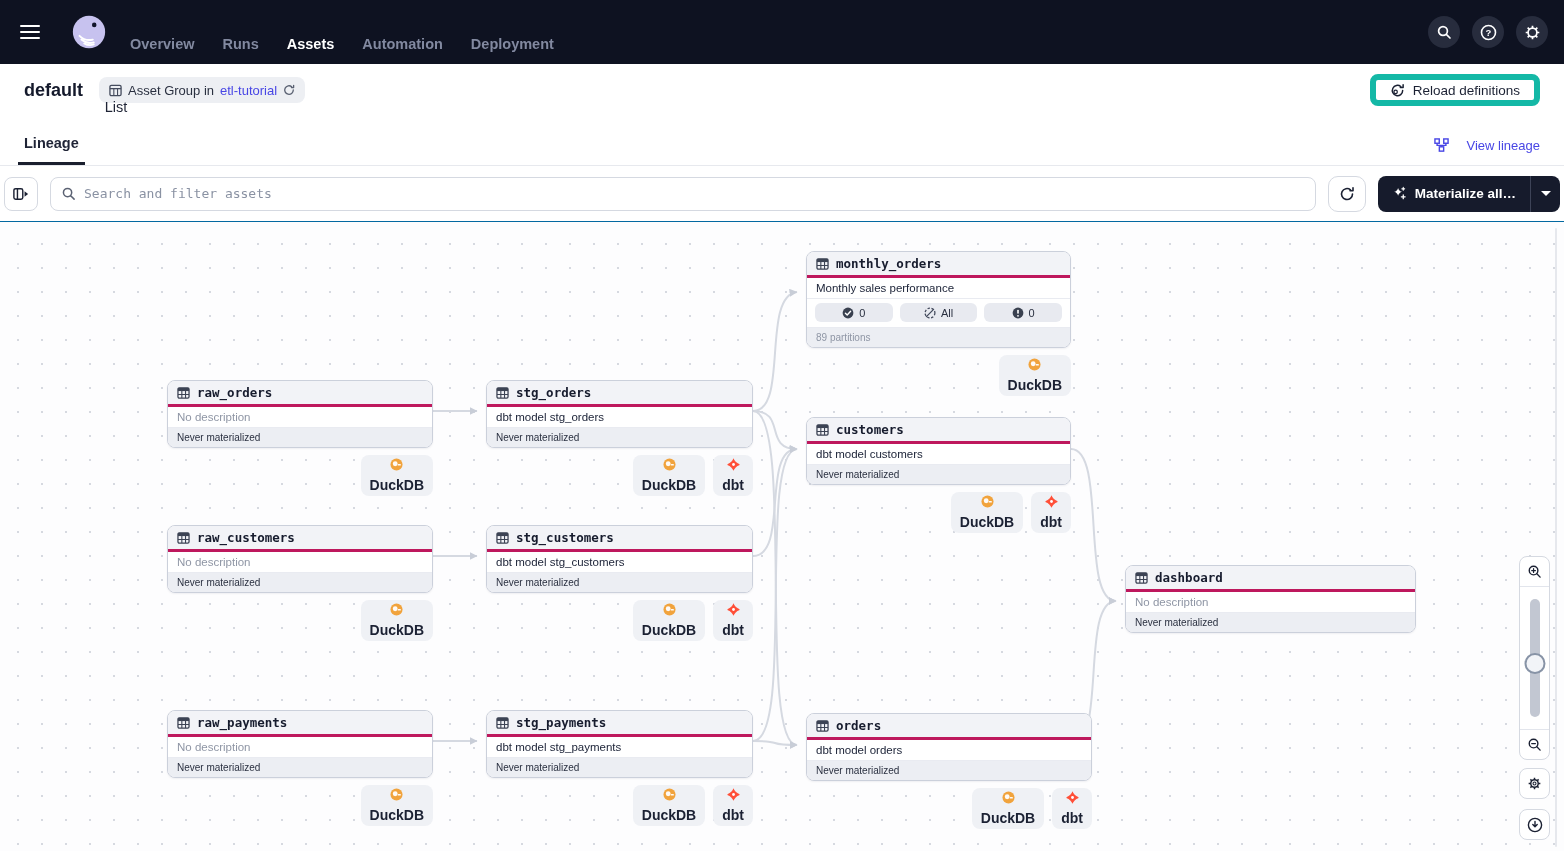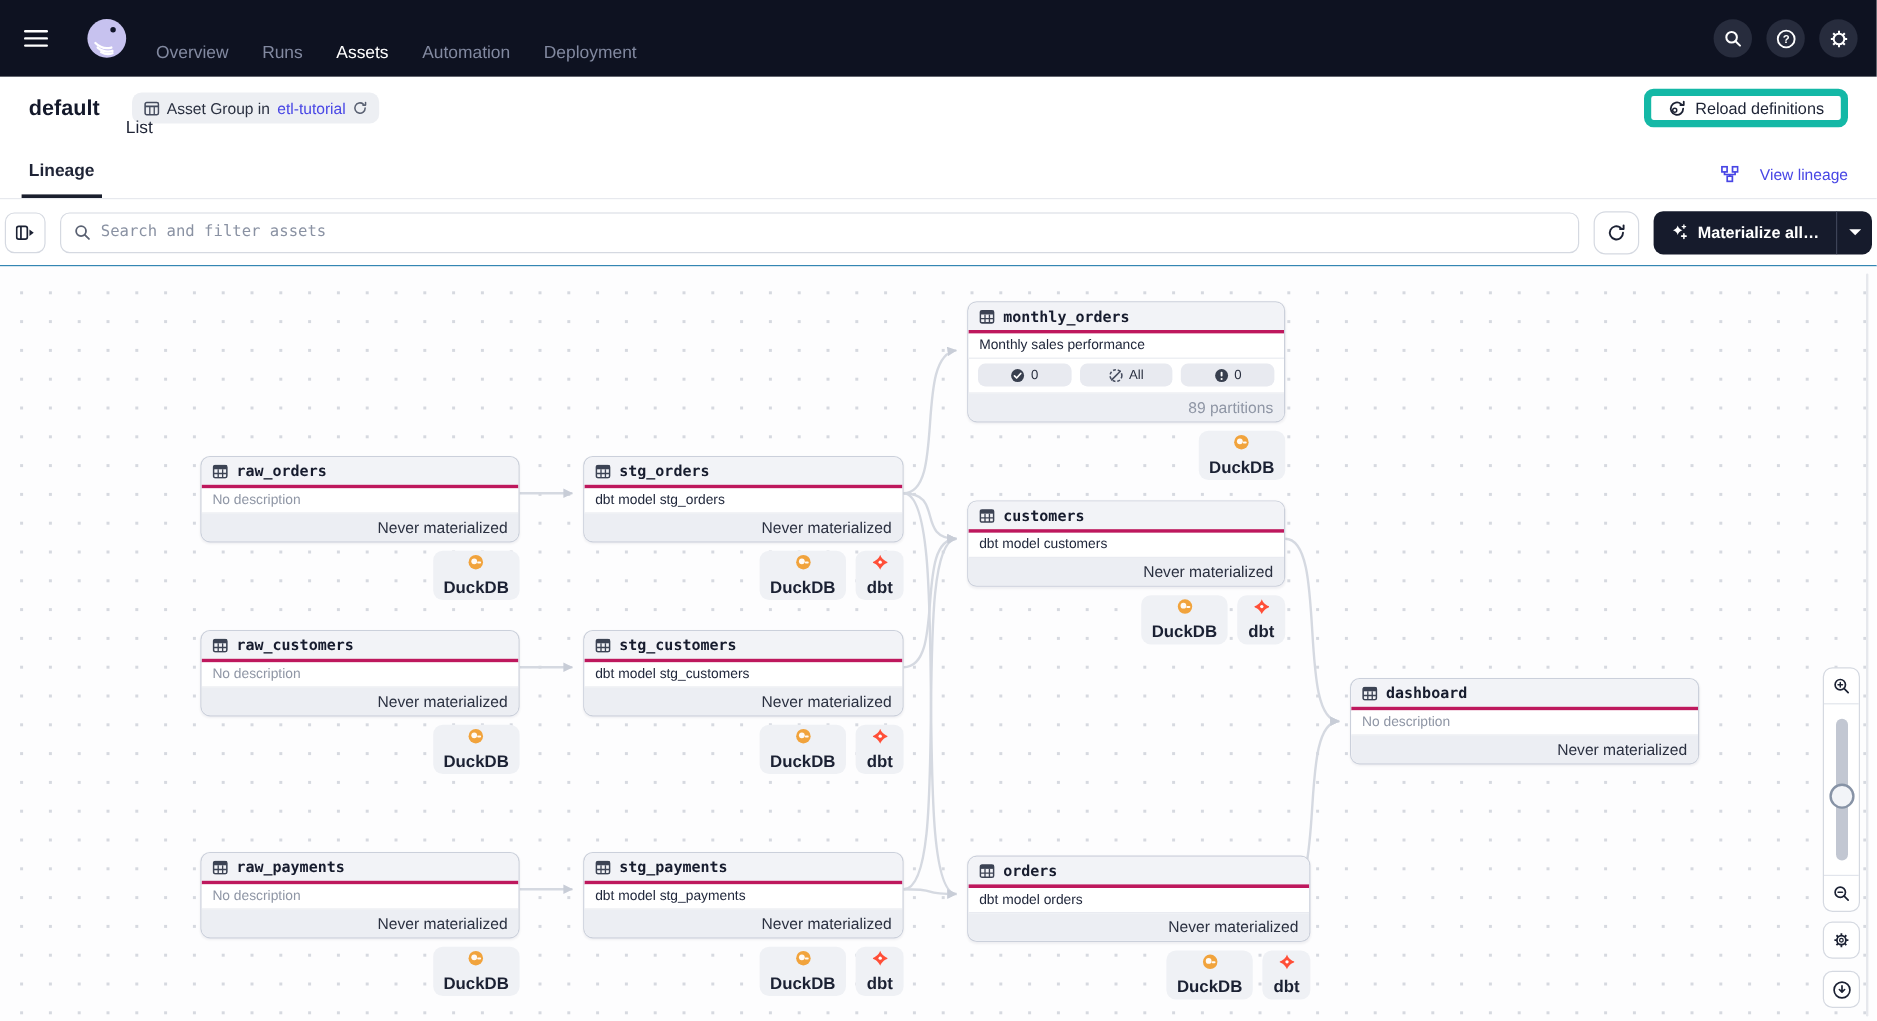--- a/index.html
+++ b/index.html
@@ -5,29 +5,29 @@
   * { box-sizing: border-box; margin: 0; padding: 0; }
   html, body { width: 1564px; height: 851px; overflow: hidden;
     font-family: "Liberation Sans", sans-serif; background: #fff; color: #1B2133; }
 
   
   .topnav { height: 64px; background: #0E1221; display: flex; align-items: center; padding: 0 16px; }
   .hamburger { width: 36px; height: 36px; display: flex; flex-direction: column; justify-content: center; gap: 4px; cursor: pointer; margin-left: 4px; }
   .hamburger span { display: block; width: 20px; height: 2px; background: #fff; border-radius: 1px; }
   .logo { width: 38px; height: 38px; margin: 0 22px 0 14px; }
   .nav-links { display: flex; gap: 28px; align-items: center; }
-  .nav-link { font-size: 14.5px; font-weight: 400; color: #8289A0; cursor: pointer; margin-top: 24px; }
+  .nav-link { font-size: 14.5px; font-weight: 700; color: #8289A0; cursor: pointer; margin-top: 24px; }
   .nav-link.active { color: #FFFFFF; }
   .topnav-right { margin-left: auto; display: flex; gap: 12px; align-items: center; }
   .nav-icon-btn { width: 32px; height: 32px; border-radius: 50%; background: #272C3D; display: flex; align-items: center; justify-content: center; cursor: pointer; }
 
   
   .page-header { height: 52px; display: flex; align-items: center; padding: 0 24px; background: #fff; }
   .page-title { font-size: 18px; font-weight: 700; color: #14192B; }
-  .group-badge { margin-left: 27px; background: #EDEFF3; border-radius: 8px; height: 26px; display: inline-flex; align-items: center; gap: 6px; padding: 0 10px; font-size: 13px; color: #2A3040; }
+  .group-badge { margin-left: 16px; background: #EDEFF3; border-radius: 8px; height: 26px; display: inline-flex; align-items: center; gap: 6px; padding: 0 10px; font-size: 13px; color: #2A3040; }
   .group-badge a { color: #4846E5; text-decoration: none; cursor: pointer; }
   .header-right { margin-left: auto; }
   .btn-outline { display: inline-flex; align-items: center; gap: 8px; height: 32px; padding: 0 14px; border: 6px solid #14b8a6; border-radius: 8px; background: #fff; font-size: 13.5px; font-weight: 500; color: #1B2133; cursor: pointer; }
 
   
   .tabs-row { height: 50px; display: flex; align-items: flex-end; padding: 0 24px; border-bottom: 1px solid #E7E9EE; position: relative; }
   .tabs { display: flex; gap: 26px; }
   .tab { font-size: 14.5px; padding-bottom: 14px; cursor: pointer; color: #1F2436; position: relative; }
   .tab.active { font-weight: 700; margin-top: 36px; }
   .tab.active::after { content: ""; position: absolute; left: -6px; right: -6px; bottom: 0; height: 3px; background: #1A1F2E; }
@@ -51,21 +51,21 @@
     background-image: radial-gradient(circle, #D6D9E0 1.3px, transparent 1.3px);
     background-size: 24px 24px; background-position: 6px 10px; overflow: hidden; }
   .edges { position: absolute; inset: 0; pointer-events: none; }
 
   .node-wrap { position: absolute; }
   .node { border: 1px solid #CBD0DB; border-radius: 8px; background: #fff; overflow: hidden; box-shadow: 0 1px 2px rgba(20,25,43,.06); cursor: pointer; }
   .node-header { display: flex; align-items: center; gap: 7px; background: #F2F3F7; border-bottom: 3px solid #be185d; padding: 4px 9px; }
   .node-name { font-family: "DejaVu Sans Mono", monospace; font-size: 12.5px; font-weight: 700; color: #171C2E; }
   .node-desc { padding: 4px 9px; font-size: 11.5px; color: #20273B; border-bottom: 1px solid #E9EBF1; background: #fff; }
   .node-desc.muted { color: #8F96A5; }
-  .node-footer { padding: 4px 9px; font-size: 13px; color: #2A3040; background: #ECEEF3; text-align: right; }
+  .node-footer { padding: 4px 9px; font-size: 10px; color: #2A3040; background: #ECEEF3; }
   .node-footer.muted { color: #8F96A5; }
   .pills { display: flex; gap: 7px; padding: 4px 8px 5px; border-bottom: 1px solid #E9EBF1; }
   .pill { flex: 1; background: #E8EAF0; border-radius: 6px; display: flex; align-items: center; justify-content: center; gap: 5px; font-size: 11px; color: #2A3040; height: 19px; cursor: pointer; }
   .tag-row { display: flex; justify-content: flex-end; gap: 8px; margin-top: 7px; }
   .tag { display: inline-flex; align-items: center; gap: 6px; background: #EFF1F5; border-radius: 8px; padding: 3px 9px; font-size: 14px; font-weight: 700; color: #1B2133; cursor: pointer; flex-direction: column; }
 
   
   .zoom-stack { position: absolute; left: 1519px; top: 334px; width: 31px; background: #fff; border: 1px solid #D5D9E1; border-radius: 8px; display: flex; flex-direction: column; align-items: center; }
   .zoom-btn { width: 100%; height: 30px; display: flex; align-items: center; justify-content: center; cursor: pointer; }
   .zoom-btn.top { border-bottom: 1px solid #E2E5EC; }

